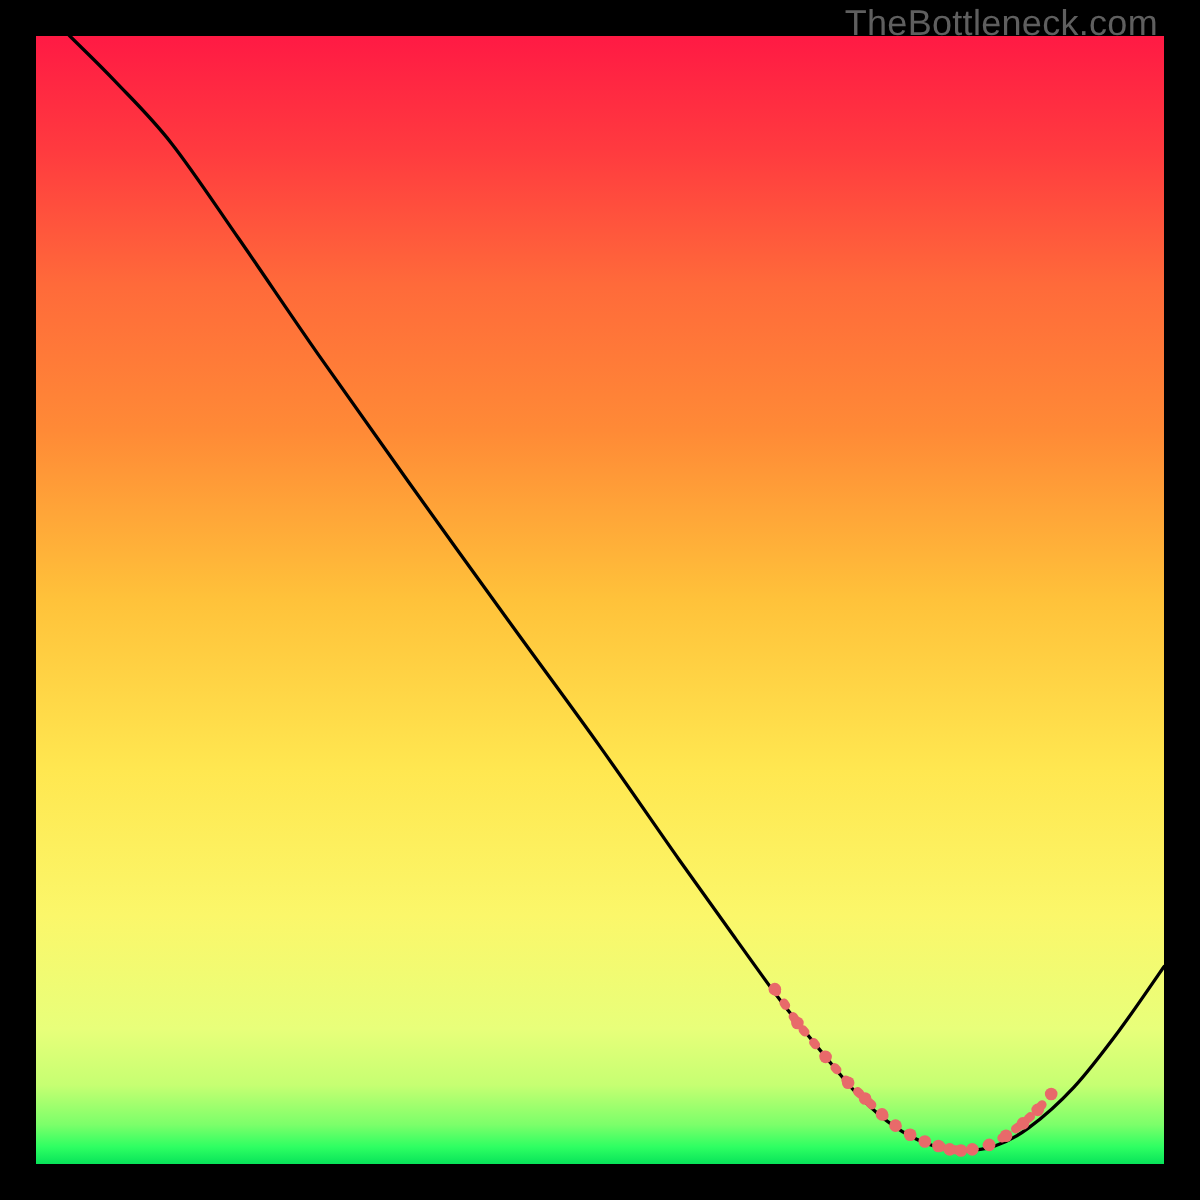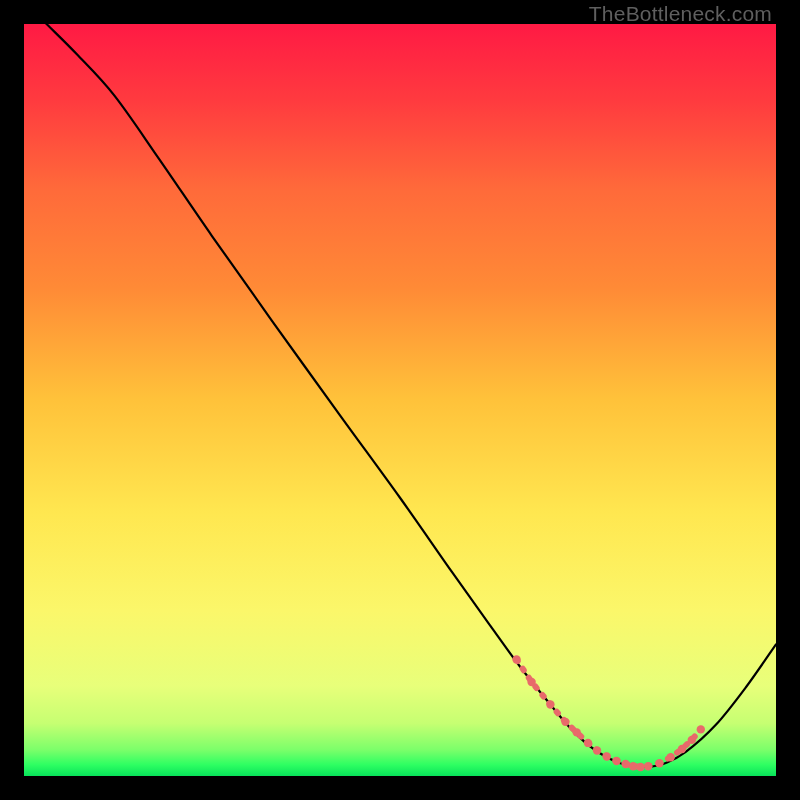--- a/index.html
+++ b/index.html
@@ -24,21 +24,21 @@
     left: 0;
     top: 0;
     width: 752px;
     height: 752px;
   }
   .watermark {
     position: absolute;
     top: 2px;
     right: 28px;
     color: #5f5f5f;
-    font-size: 21px;
+    font-size: 24px;
     font-weight: 500;
     letter-spacing: 0.2px;
     user-select: none;
   }
 </style>
 </head>
 <body>
 
 <div class="watermark">TheBottleneck.com</div>
 

